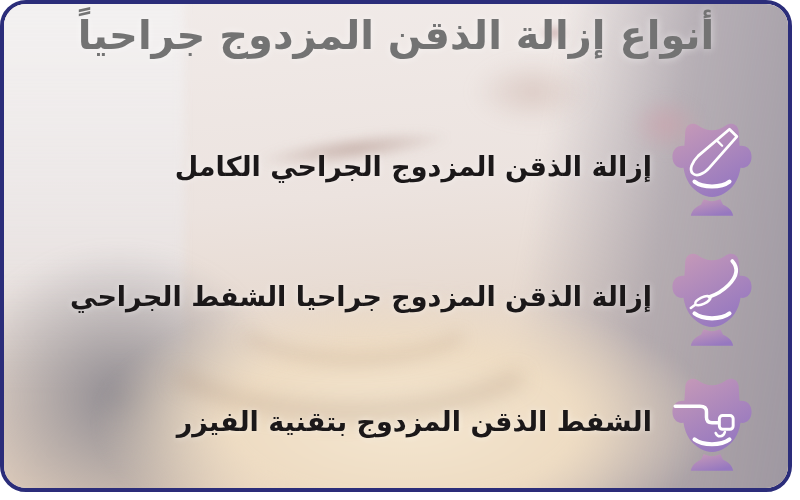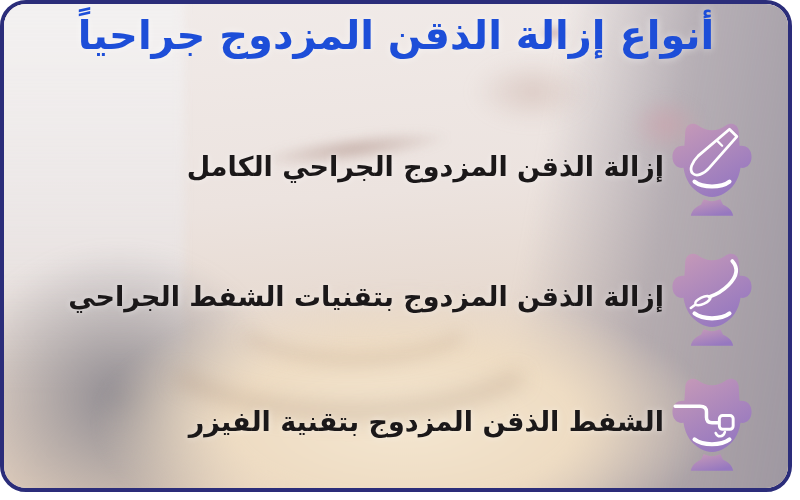--- a/index.html
+++ b/index.html
@@ -37,25 +37,25 @@
     background:radial-gradient(closest-side,rgba(192,162,152,0.4),rgba(192,162,152,0));
     filter:blur(8px);}
   .bg-lipcorner{left:625px;top:92px;width:75px;height:58px;border-radius:50%;
     background:radial-gradient(closest-side,rgba(206,160,171,0.6),rgba(206,160,171,0));
     filter:blur(6px);}
   .bg-dot{left:536px;top:20px;width:28px;height:18px;border-radius:50%;
     background:radial-gradient(closest-side,rgba(152,88,88,0.55),rgba(152,88,88,0));
     filter:blur(3px);}
   .title{
     position:absolute;top:8px;left:0;right:0;text-align:center;
-    font-size:40px;font-weight:700;color:#1d4ed8;letter-spacing:-1px;
+    font-size:40px;font-weight:700;color:#737373;letter-spacing:-1px;
     text-shadow:0 0 8px rgba(255,255,255,0.55);
   }
   .row{
-    position:absolute;right:30px;display:flex;align-items:center;gap:2px;height:104px;text-align:right;
+    position:absolute;right:30px;display:flex;align-items:center;gap:14px;height:104px;text-align:right;
   }
   .row-1{top:110px;} .row-2{top:240px;} .row-3{top:365px;}
   .row .label{
     font-size:27px;font-weight:700;color:#1b1819;white-space:nowrap;
     text-shadow:0 0 7px rgba(255,255,255,0.5);
   }
   .icon{width:92px;height:104px;flex:0 0 auto;}
 </style>
 </head>
 <body>
@@ -89,21 +89,21 @@
       </defs>
       <path fill="url(#g1)" d="M21,18 C22,10 30,8 35,12 C44,19 56,19 65,12 C70,8 78,10 79,18 L80,34 C88,33 93,38 93,46 C93,54 88,59 81,58 C79,72 72,81 63,86 C55,91 45,91 37,86 C28,81 21,72 19,58 C12,59 7,54 7,46 C7,38 12,33 20,34 Z"></path>
       <path fill="url(#g1)" d="M41,92 C48,95 52,95 59,92 L62,98 C69,101 72,105 73,110 L27,110 C28,105 31,101 38,98 Z"></path>
       <path fill="none" stroke="#ffffff" stroke-width="3" stroke-linejoin="round" d="M69,16 L77,24 L47,58 C41,65 33,68 29,64 C25,60 28,52 35,45 Z"></path>
       <path fill="none" stroke="#ffffff" stroke-width="2.5" stroke-linecap="round" d="M56,29 L61,34"></path>
       <path fill="none" stroke="#ffffff" stroke-width="4.5" stroke-linecap="round" d="M31,73 C40,80 60,80 69,73"></path>
     </svg>
   </div>
 
   <div class="row row-2">
-    <span class="label" dir="rtl">إزالة الذقن المزدوج بتقنيات الشفط الجراحي</span>
+    <span class="label" dir="rtl">إزالة الذقن المزدوج جراحيا الشفط الجراحي</span>
     <svg class="icon" viewBox="0 0 100 112">
       <defs>
         <linearGradient id="g2" x1="0" y1="0" x2="0.6" y2="1">
           <stop offset="0" stop-color="#c89bb7"></stop>
             <stop offset="1" stop-color="#9678c0"></stop>
         </linearGradient>
       </defs>
       <path fill="url(#g2)" d="M21,18 C22,10 30,8 35,12 C44,19 56,19 65,12 C70,8 78,10 79,18 L80,34 C88,33 93,38 93,46 C93,54 88,59 81,58 C79,72 72,81 63,86 C55,91 45,91 37,86 C28,81 21,72 19,58 C12,59 7,54 7,46 C7,38 12,33 20,34 Z"></path>
       <path fill="url(#g2)" d="M41,92 C48,95 52,95 59,92 L62,98 C69,101 72,105 73,110 L27,110 C28,105 31,101 38,98 Z"></path>
       <path fill="none" stroke="#ffffff" stroke-width="4" stroke-linecap="round" d="M72,18 C80,27 76,36 68,44 C60,52 53,55 47,57"></path>

